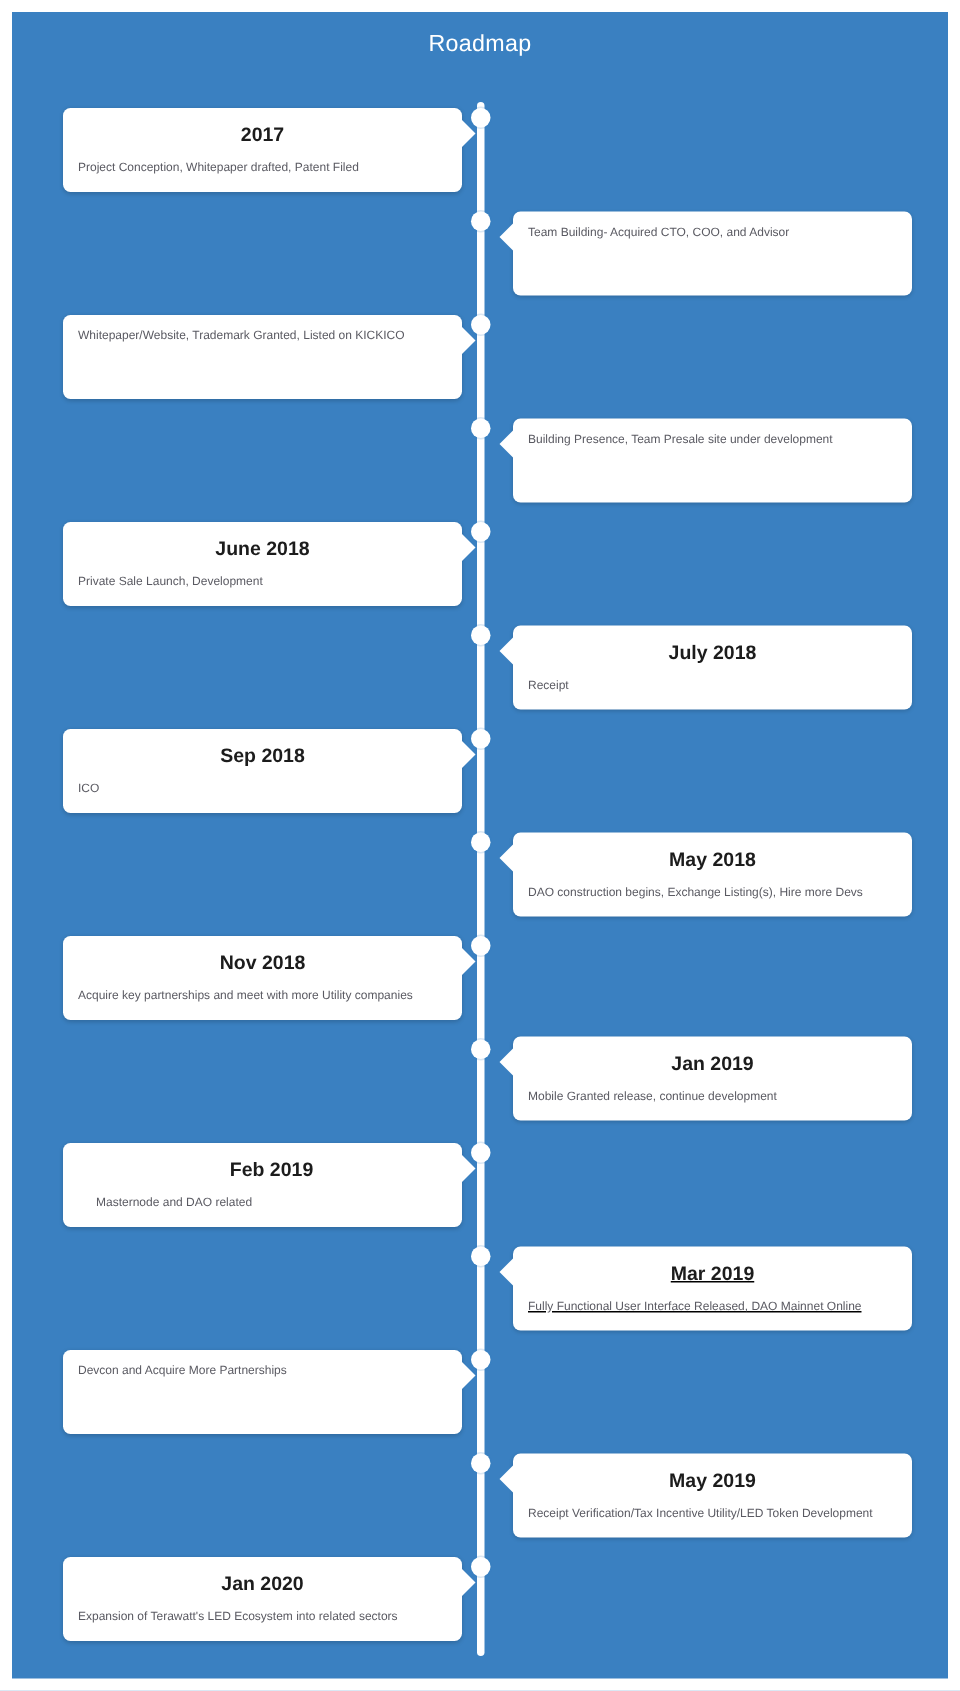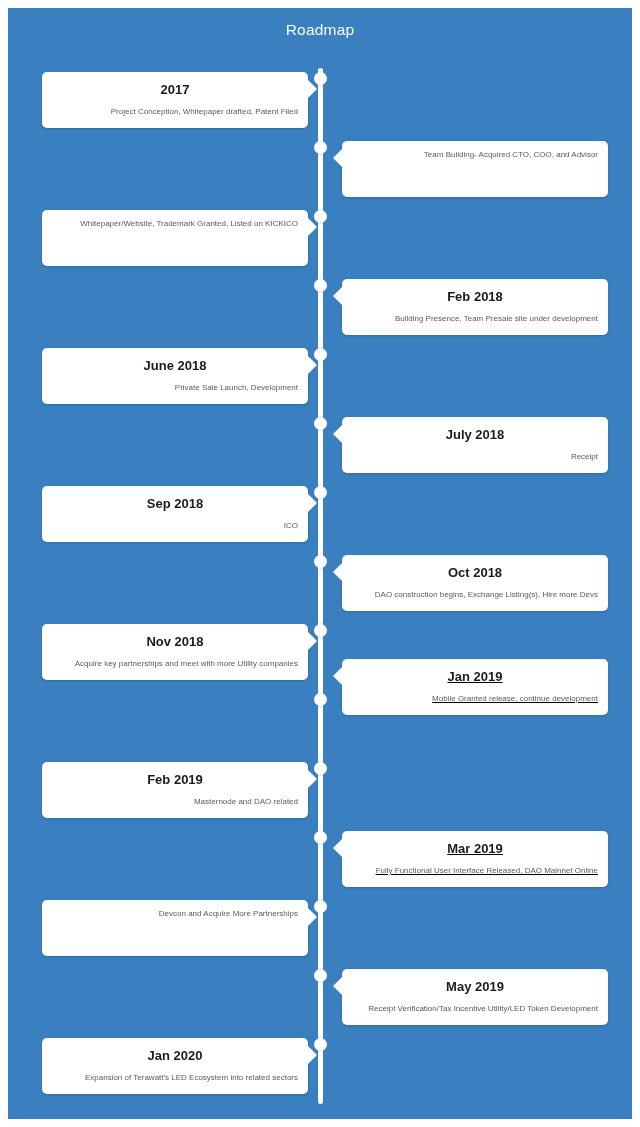--- a/index.html
+++ b/index.html
@@ -106,21 +106,21 @@
     margin-top: 10px;
     text-align: center;
     font-size: 13px;
     font-weight: bold;
     color: #1c1c1c;
     line-height: 1.2;
   }
 
   .card-desc {
     margin-top: 9px;
-    text-align: right;
+    text-align: left;
     font-size: 8px;
     color: #5a5a62;
     line-height: 1.25;
     padding: 0 10px;
   }
 </style>
 </head>
 <body>
 
 <div id="root">
@@ -152,48 +152,47 @@
           <div class="card-title">2017</div>
           <div class="card-desc">Project Conception, Whitepaper drafted, Patent Filed</div>
         </div>
         <div class="card right" style="top: 133px;">
           <div class="card-desc">Team Building- Acquired CTO, COO, and Advisor</div>
         </div>
         <div class="card left" style="top: 202px;">
           <div class="card-desc">Whitepaper/Website, Trademark Granted, Listed on KICKICO</div>
         </div>
         <div class="card right" style="top: 271px;">
-          <div class="card-title">Feb 2018</div>
           <div class="card-desc">Building Presence, Team Presale site under development</div>
         </div>
         <div class="card left" style="top: 340px;">
           <div class="card-title">June 2018</div>
           <div class="card-desc">Private Sale Launch, Development</div>
         </div>
         <div class="card right" style="top: 409px;">
           <div class="card-title">July 2018</div>
           <div class="card-desc">Receipt</div>
         </div>
         <div class="card left" style="top: 478px;">
           <div class="card-title">Sep 2018</div>
           <div class="card-desc">ICO</div>
         </div>
         <div class="card right" style="top: 547px;">
-          <div class="card-title">Oct 2018</div>
+          <div class="card-title">May 2018</div>
           <div class="card-desc">DAO construction begins, Exchange Listing(s), Hire more Devs</div>
         </div>
         <div class="card left" style="top: 616px;">
           <div class="card-title">Nov 2018</div>
           <div class="card-desc">Acquire key partnerships and meet with more Utility companies</div>
         </div>
-        <div class="card right" style="top: 651px; text-decoration: underline;">
+        <div class="card right" style="top: 683px;">
           <div class="card-title">Jan 2019</div>
           <div class="card-desc">Mobile Granted release, continue development</div>
         </div>
-        <div class="card left" style="top: 754px;">
+        <div class="card left" style="top: 754px; padding-left: 12px;">
           <div class="card-title">Feb 2019</div>
           <div class="card-desc">Masternode and DAO related</div>
         </div>
         <div class="card right" style="top: 823px; text-decoration: underline;">
           <div class="card-title">Mar 2019</div>
           <div class="card-desc">Fully Functional User Interface Released, DAO Mainnet Online</div>
         </div>
         <div class="card left" style="top: 892px;">
           <div class="card-desc">Devcon and Acquire More Partnerships</div>
         </div>

